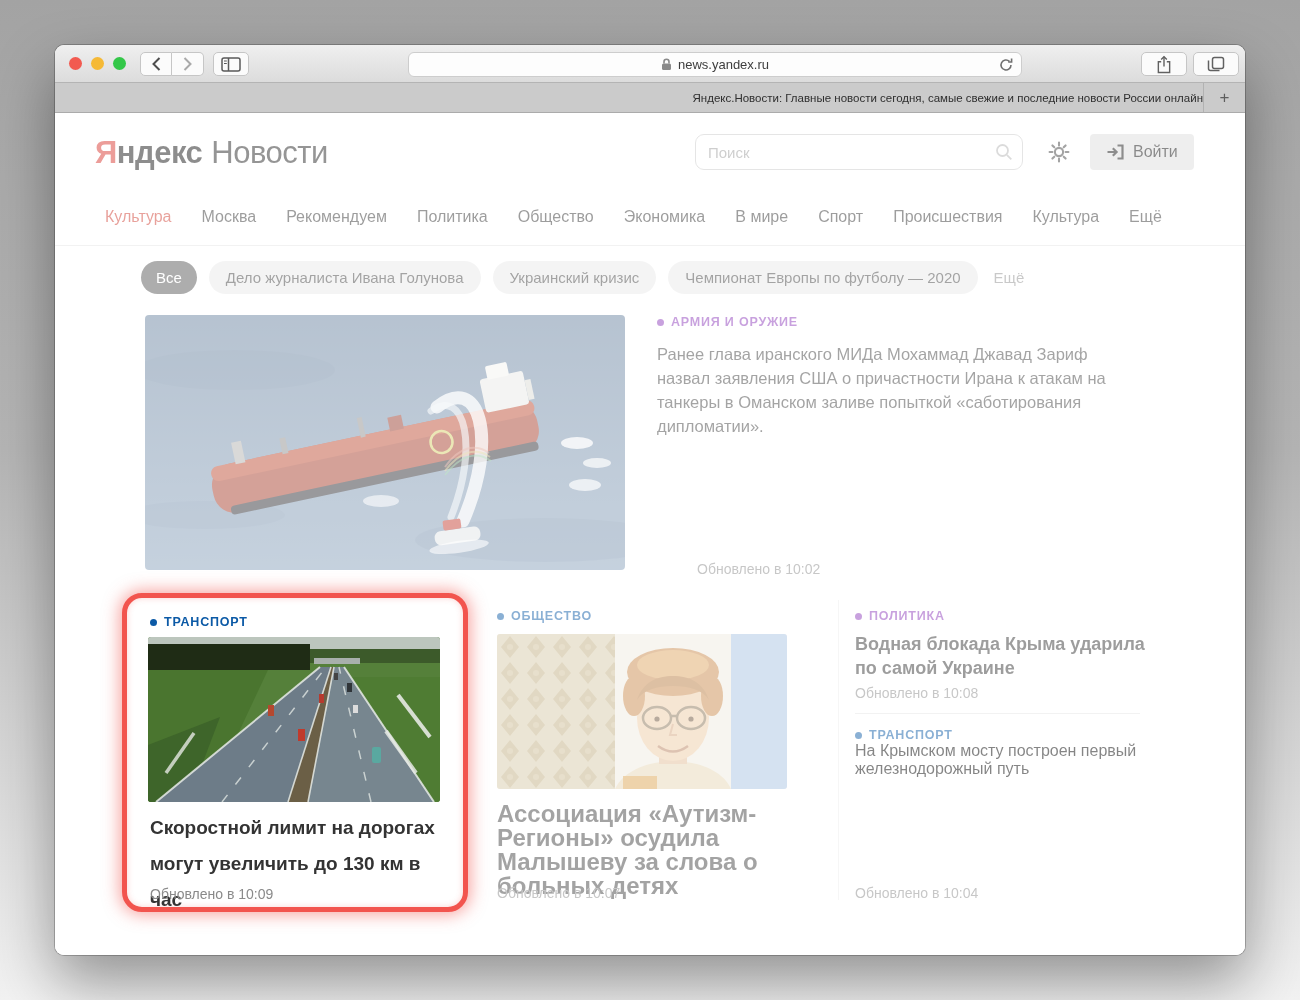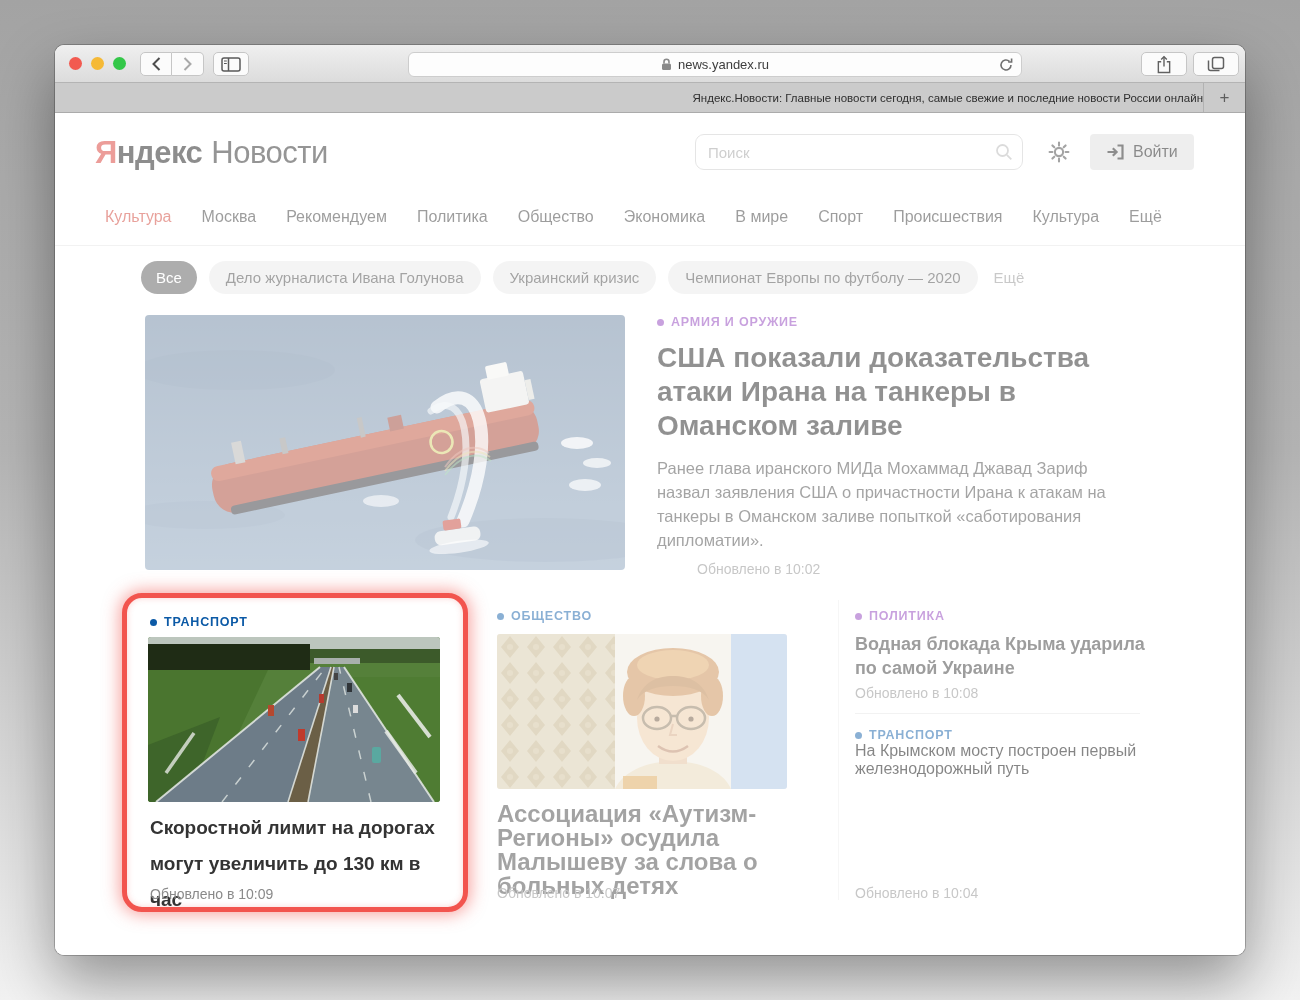--- a/index.html
+++ b/index.html
@@ -278,21 +278,20 @@
           <ellipse cx="313" cy="232" rx="30" ry="6" fill="#fff" opacity=".6"></ellipse>
         </g>
       </svg>
     </div>
 
     <div class="main-txt">
       <div class="cat purple">
         <span class="dot"></span>
         <span>АРМИЯ И ОРУЖИЕ</span>
       </div>
-      <div class="main-title">США показали доказательства атаки Ирана на танкеры в Оманском заливе</div>
       <div class="main-sum">Ранее глава иранского МИДа Мохаммад Джавад Зариф назвал заявления США о причастности Ирана к атакам на танкеры в Оманском заливе попыткой «саботирования дипломатии».</div>
     </div>
     <div class="updated main-upd">Обновлено в 10:02</div>
 
     <div class="ring">
       <div class="cat blue">
         <span class="dot"></span>
         <span>ТРАНСПОРТ</span>
       </div>
       <div class="cimg">

